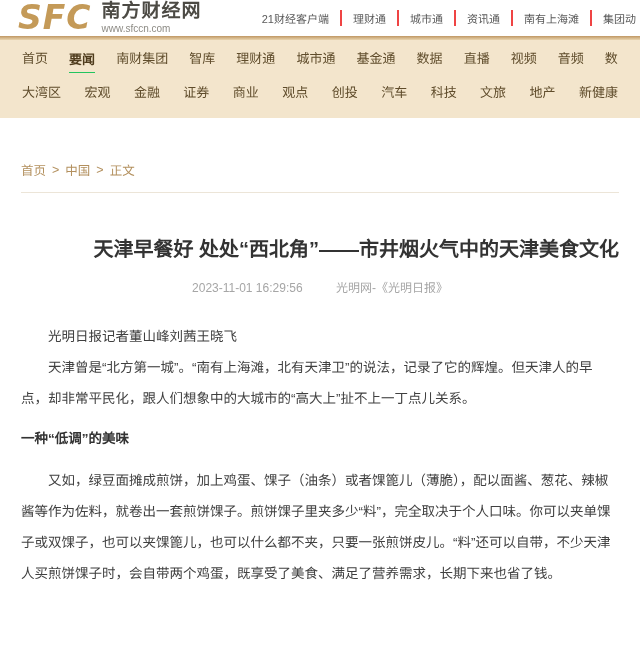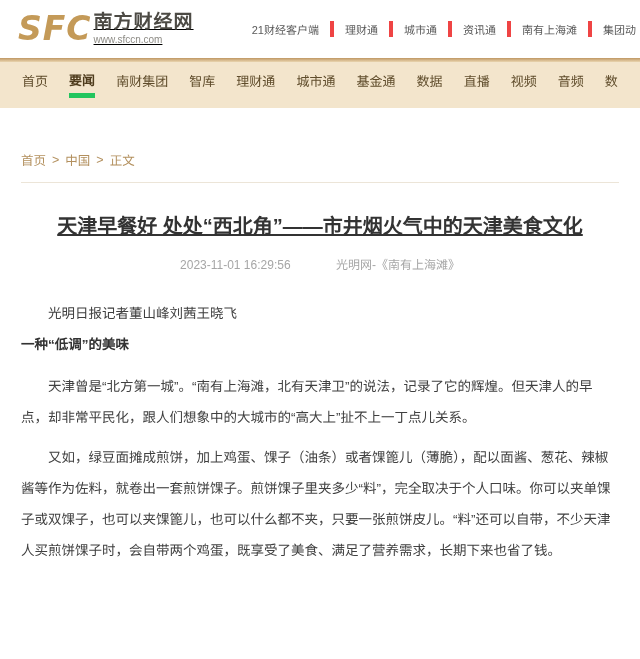--- a/index.html
+++ b/index.html
@@ -4,68 +4,68 @@
 <style>
   * { margin: 0; padding: 0; box-sizing: border-box; }
   html, body {
     width: 640px; height: 659px; overflow: hidden;
     background: #ffffff;
     font-family: "Liberation Sans", "DejaVu Sans", sans-serif;
   }
 
   
   .header {
-    height: 58px; background: #ffffff;
+    height: 36px; background: #ffffff;
     display: flex; align-items: center; justify-content: space-between;
     padding: 0 4px 0 18px; overflow: hidden;
   }
   .logo { display: flex; align-items: center; cursor: pointer; }
   .logo-sfc {
     font-size: 33px; font-weight: 900; font-style: italic;
     letter-spacing: 1px; color: #c49a58; line-height: 1;
     font-family: "DejaVu Sans", sans-serif;
   }
-  .logo-names { margin-left: 2px; display: flex; flex-direction: column; text-decoration: underline; }
+  .logo-names { margin-left: 10px; display: flex; flex-direction: column; }
   .logo-cn { font-size: 19px; font-weight: bold; color: #4c4a44; line-height: 1.1; letter-spacing: 1px; }
   .logo-url { font-size: 10px; color: #8d8b85; line-height: 1.3; }
   .top-links { display: flex; align-items: center; white-space: nowrap; }
   .top-link {
     font-size: 11px; color: #5a5a5a; padding: 0 11px; cursor: pointer;
-    border-right: 4px solid #ef4444;
+    border-right: 2px solid #ef4444;
   }
   .top-link:last-child { border-right: none; padding-right: 0; text-align: center; }
 
   
   .header-divider { height: 4px; background: linear-gradient(#bf9763, #e9d5af); }
 
   
   .nav { background: #f3e5cc; padding: 9px 22px 10px 22px; }
   .nav-row { display: flex; justify-content: space-between; align-items: center; }
   .nav-row + .nav-row { margin-top: 9px; }
   .nav-item {
     font-size: 13px; color: #5f4c2b; cursor: pointer; line-height: 20px;
     white-space: nowrap; padding-bottom: 2px; border-bottom: 3px solid transparent;
   }
-  .nav-item.active { font-weight: bold; color: #4f3c1d; border-bottom: 5px solid #22c55e; }
+  .nav-item.active { font-weight: bold; color: #4f3c1d; border-bottom: 1px solid #22c55e; }
 
   
   .content { padding: 0 21px; }
   .breadcrumb { margin-top: 42px; font-size: 12.5px; color: #b3905e; display: flex; align-items: center; }
   .crumb { cursor: pointer; }
   .crumb-sep { margin: 0 6px; color: #b3905e; }
   .breadcrumb-rule { margin-top: 13px; border: none; border-top: 1px solid #ece5d8; height: 0; }
 
   .article-title {
-    margin-top: 29px; text-align: center;
-    font-size: 20px; font-weight: bold; color: #333333; line-height: 1.4; text-decoration: underline;
+    margin-top: 42px; text-align: right;
+    font-size: 20px; font-weight: bold; color: #333333; line-height: 1.4;
   }
   .article-meta {
     margin-top: 15px; text-align: center; font-size: 12px; color: #a6a6a6;
   }
-  .article-meta span { margin: 0 21px; }
+  .article-meta span { margin: 0 15px; }
 
   .article-body { margin-top: 26px; color: #404040; font-size: 13.5px; line-height: 31px; }
   .para { text-indent: 2em; margin-bottom: 9px; }
   .para.byline { margin-bottom: 0; }
   .para.subhead { text-indent: 0; font-weight: bold; color: #333333; margin-bottom: 11px; }
 </style>
 </head>
 <body>
 
 <div class="header">
@@ -96,38 +96,52 @@
     <span class="nav-item">智库</span>
     <span class="nav-item">理财通</span>
     <span class="nav-item">城市通</span>
     <span class="nav-item">基金通</span>
     <span class="nav-item">数据</span>
     <span class="nav-item">直播</span>
     <span class="nav-item">视频</span>
     <span class="nav-item">音频</span>
     <span class="nav-item">数</span>
   </div>
+  <div class="nav-row">
+    <span class="nav-item">大湾区</span>
+    <span class="nav-item">宏观</span>
+    <span class="nav-item">金融</span>
+    <span class="nav-item">证券</span>
+    <span class="nav-item">商业</span>
+    <span class="nav-item">观点</span>
+    <span class="nav-item">创投</span>
+    <span class="nav-item">汽车</span>
+    <span class="nav-item">科技</span>
+    <span class="nav-item">文旅</span>
+    <span class="nav-item">地产</span>
+    <span class="nav-item">新健康</span>
+  </div>
 </div>
 
 <div class="content">
   <div class="breadcrumb">
     <span class="crumb">首页</span>
     <span class="crumb-sep">&gt;</span>
     <span class="crumb">中国</span>
     <span class="crumb-sep">&gt;</span>
     <span class="crumb">正文</span>
   </div>
   <hr class="breadcrumb-rule">
 
   <h1 class="article-title">天津早餐好 处处“西北角”——市井烟火气中的天津美食文化</h1>
   <div class="article-meta">
     <span>2023-11-01 16:29:56</span>
-    <span>光明网-《南有上海滩》</span>
+    <span>光明网-《光明日报》</span>
   </div>
 
   <div class="article-body">
     <p class="para byline">光明日报记者董山峰刘茜王晓飞</p>
+    <p class="para">天津曾是“北方第一城”。“南有上海滩，北有天津卫”的说法，记录了它的辉煌。但天津人的早点，却非常平民化，跟人们想象中的大城市的“高大上”扯不上一丁点儿关系。</p>
     <p class="para subhead">一种“低调”的美味</p>
-    <p class="para">天津曾是“北方第一城”。“南有上海滩，北有天津卫”的说法，记录了它的辉煌。但天津人的早点，却非常平民化，跟人们想象中的大城市的“高大上”扯不上一丁点儿关系。</p>
     <p class="para">又如，绿豆面摊成煎饼，加上鸡蛋、馃子（油条）或者馃篦儿（薄脆），配以面酱、葱花、辣椒酱等作为佐料，就卷出一套煎饼馃子。煎饼馃子里夹多少“料”，完全取决于个人口味。你可以夹单馃子或双馃子，也可以夹馃篦儿，也可以什么都不夹，只要一张煎饼皮儿。“料”还可以自带，不少天津人买煎饼馃子时，会自带两个鸡蛋，既享受了美食、满足了营养需求，长期下来也省了钱。</p>
 
   </div>
 </div>
 
 </body></html>

